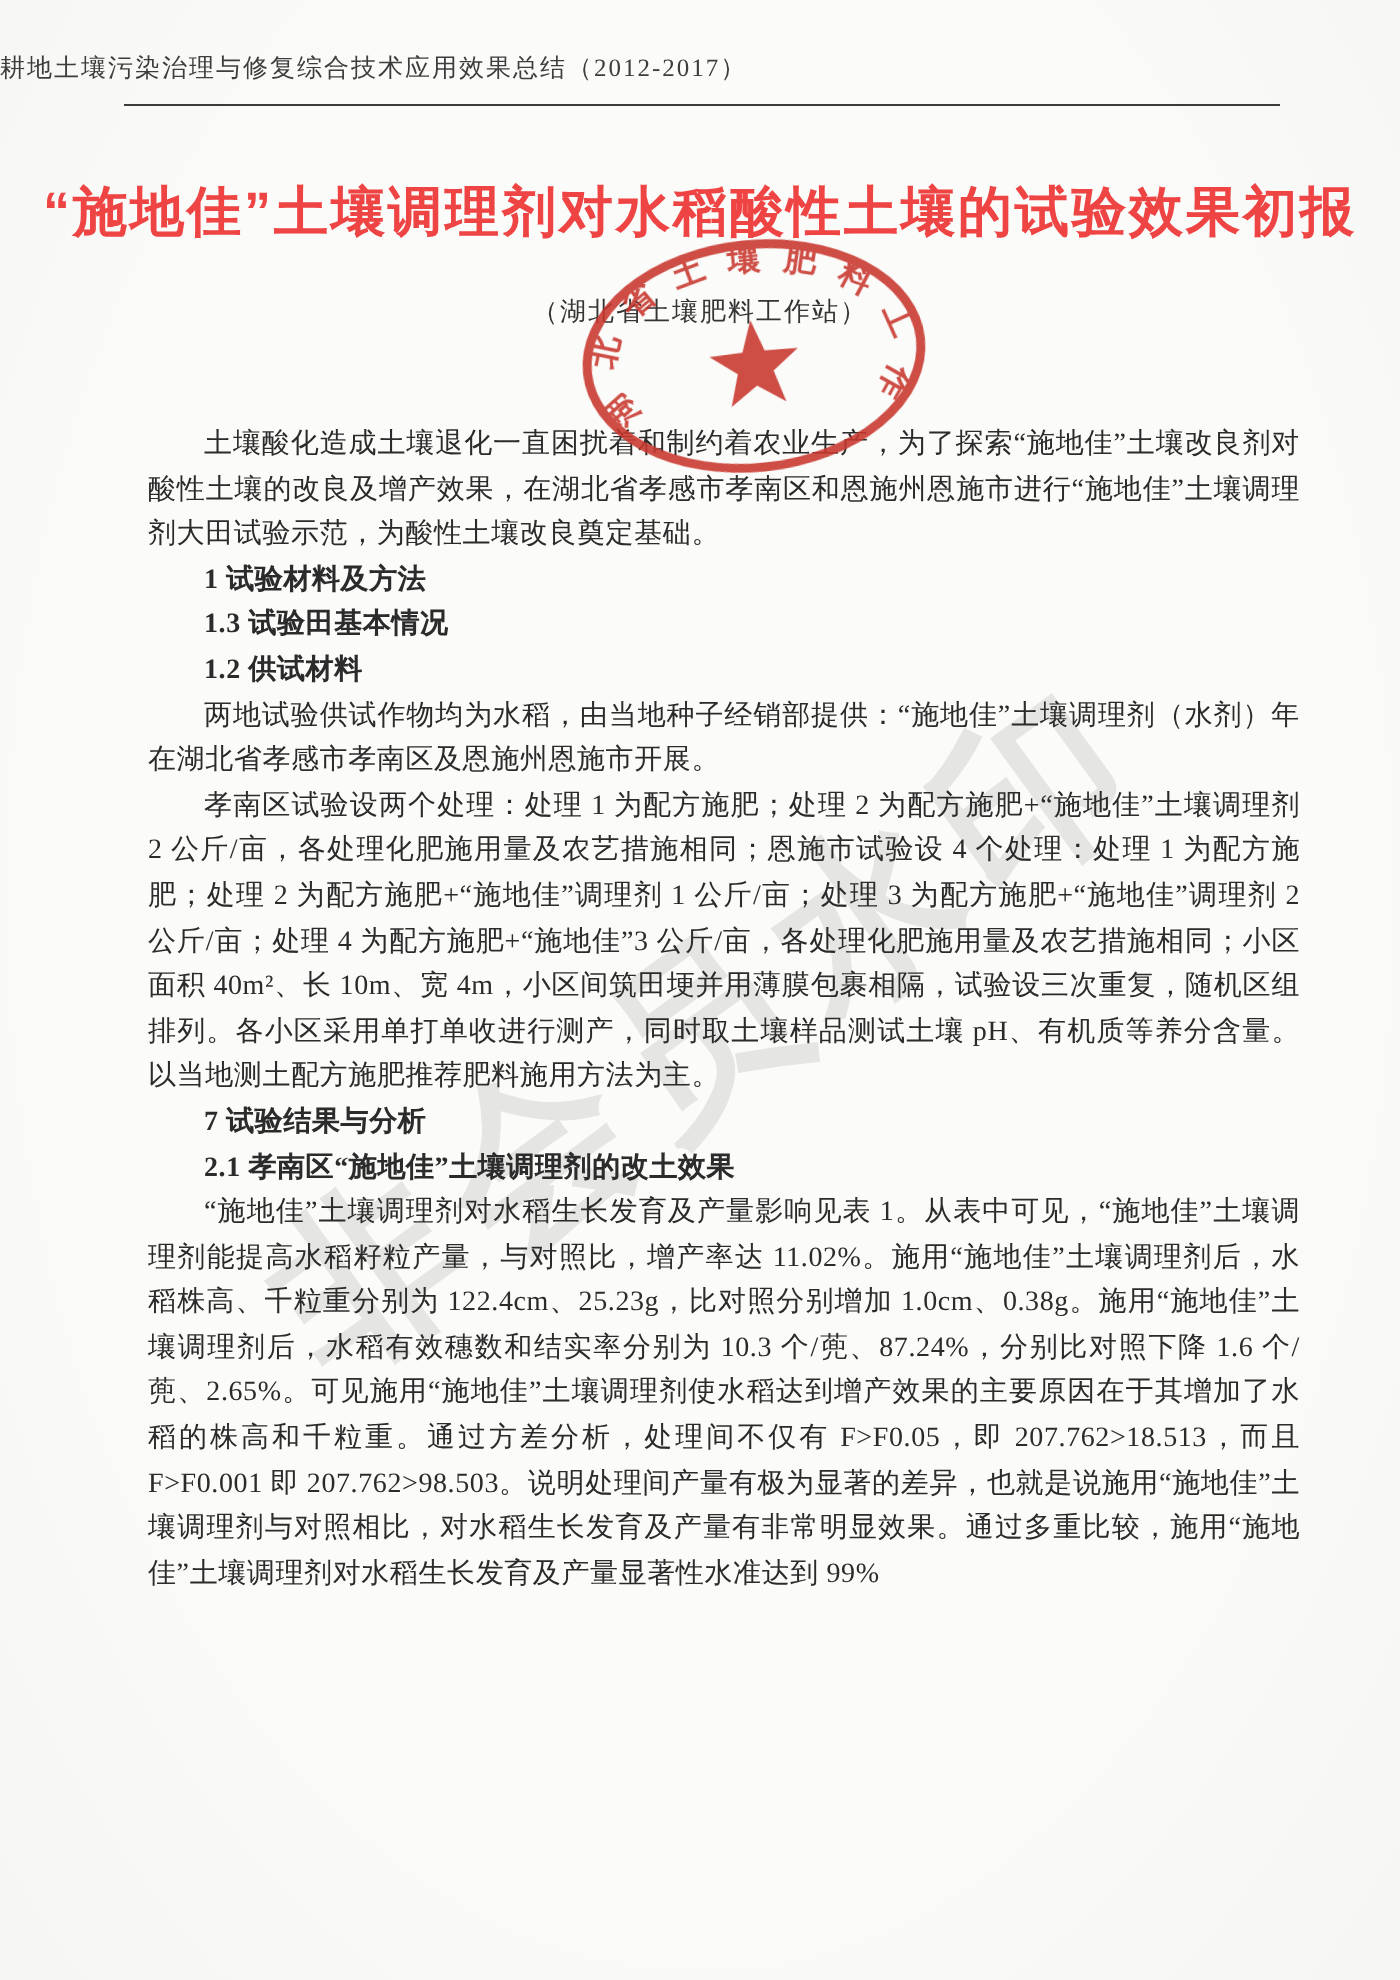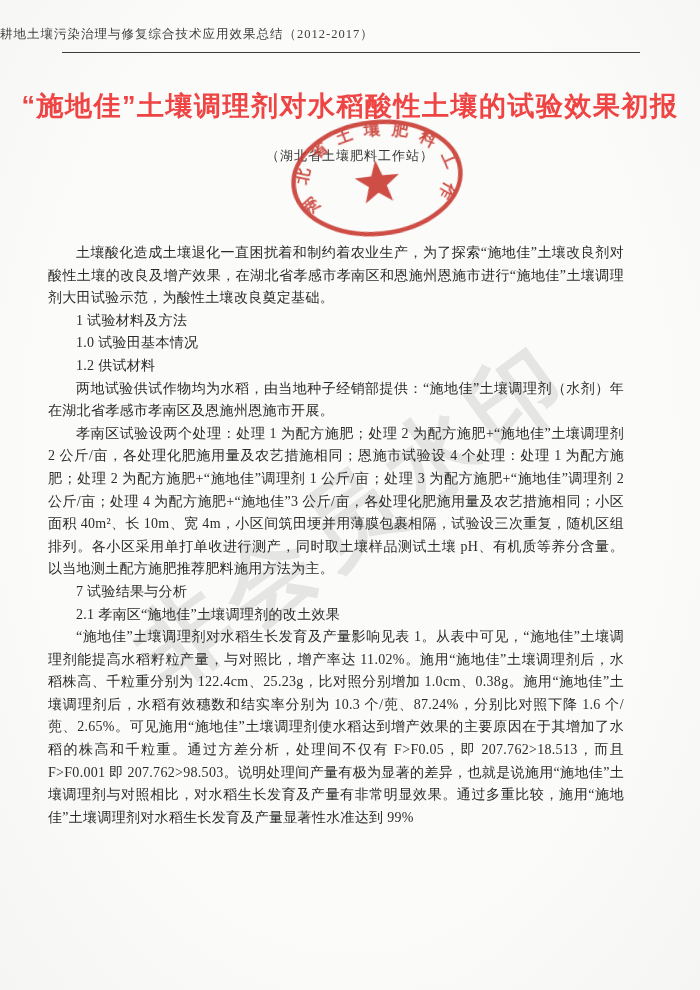--- a/index.html
+++ b/index.html
@@ -31,26 +31,26 @@
     font-family:"Liberation Sans", sans-serif;
     font-weight:700;font-size:27px;letter-spacing:1.5px;color:#ef4444;
     z-index:2;
   }
   .doc-subtitle{
     position:absolute;top:147px;left:0;right:0;
     text-align:center;font-size:13px;color:#343434;letter-spacing:1px;
     z-index:2;
   }
   .article-body{
-    position:absolute;top:212px;left:48px;width:576px;
+    position:absolute;top:212px;left:74px;width:576px;
     font-size:14px;line-height:22.6px;letter-spacing:0.3px;
-    text-align:justify;z-index:2;margin-top:30px;
+    text-align:justify;z-index:2;
   }
   .para{ text-indent:2em; margin:0; }
-  .para.h{ font-weight:400; }
+  .para.h{ font-weight:700; }
   .page-number{
     position:absolute;top:988px;left:0;right:0;
     text-align:center;font-size:13px;color:#2f2f2f;letter-spacing:1px;
     z-index:2;
   }
   .watermark{
     position:absolute;left:354px;top:515px;
     transform:translate(-50%,-50%) rotate(-36deg);
     font-family:"Liberation Sans", sans-serif;
     font-size:92px;font-weight:700;letter-spacing:10px;
@@ -83,21 +83,21 @@
       <text font-size="18" font-family="Liberation Sans, sans-serif" font-weight="700" fill="#c8372e">
         <textPath href="#sealArc" startOffset="2" textLength="290" lengthAdjust="spacing">湖北省土壤肥料工作站</textPath>
       </text>
       <polygon points="100,50 106.2,67.5 124.7,68 110,79.2 115.3,97 100,86.5 84.7,97 90,79.2 75.3,68 93.8,67.5" fill="#c8372e"></polygon>
     </svg>
   </div>
 
   <div class="article-body" id="body-content">
       <div class="para p">土壤酸化造成土壤退化一直困扰着和制约着农业生产，为了探索“施地佳”土壤改良剂对酸性土壤的改良及增产效果，在湖北省孝感市孝南区和恩施州恩施市进行“施地佳”土壤调理剂大田试验示范，为酸性土壤改良奠定基础。</div>
       <div class="para h">1 试验材料及方法</div>
-      <div class="para h">1.0 试验田基本情况</div>
+      <div class="para h">1.3 试验田基本情况</div>
       <div class="para h">1.2 供试材料</div>
       <div class="para p">两地试验供试作物均为水稻，由当地种子经销部提供：“施地佳”土壤调理剂（水剂）年在湖北省孝感市孝南区及恩施州恩施市开展。</div>
       <div class="para p">孝南区试验设两个处理：处理 1 为配方施肥；处理 2 为配方施肥+“施地佳”土壤调理剂 2 公斤/亩，各处理化肥施用量及农艺措施相同；恩施市试验设 4 个处理：处理 1 为配方施肥；处理 2 为配方施肥+“施地佳”调理剂 1 公斤/亩；处理 3 为配方施肥+“施地佳”调理剂 2 公斤/亩；处理 4 为配方施肥+“施地佳”3 公斤/亩，各处理化肥施用量及农艺措施相同；小区面积 40m²、长 10m、宽 4m，小区间筑田埂并用薄膜包裹相隔，试验设三次重复，随机区组排列。各小区采用单打单收进行测产，同时取土壤样品测试土壤 pH、有机质等养分含量。以当地测土配方施肥推荐肥料施用方法为主。</div>
       <div class="para h">7 试验结果与分析</div>
       <div class="para h">2.1 孝南区“施地佳”土壤调理剂的改土效果</div>
       <div class="para p">“施地佳”土壤调理剂对水稻生长发育及产量影响见表 1。从表中可见，“施地佳”土壤调理剂能提高水稻籽粒产量，与对照比，增产率达 11.02%。施用“施地佳”土壤调理剂后，水稻株高、千粒重分别为 122.4cm、25.23g，比对照分别增加 1.0cm、0.38g。施用“施地佳”土壤调理剂后，水稻有效穗数和结实率分别为 10.3 个/蔸、87.24%，分别比对照下降 1.6 个/蔸、2.65%。可见施用“施地佳”土壤调理剂使水稻达到增产效果的主要原因在于其增加了水稻的株高和千粒重。通过方差分析，处理间不仅有 F&gt;F0.05，即 207.762&gt;18.513，而且 F&gt;F0.001 即 207.762&gt;98.503。说明处理间产量有极为显著的差异，也就是说施用“施地佳”土壤调理剂与对照相比，对水稻生长发育及产量有非常明显效果。通过多重比较，施用“施地佳”土壤调理剂对水稻生长发育及产量显著性水准达到 99%</div>
     </div>
 
   <div class="page-number">197</div>
 

